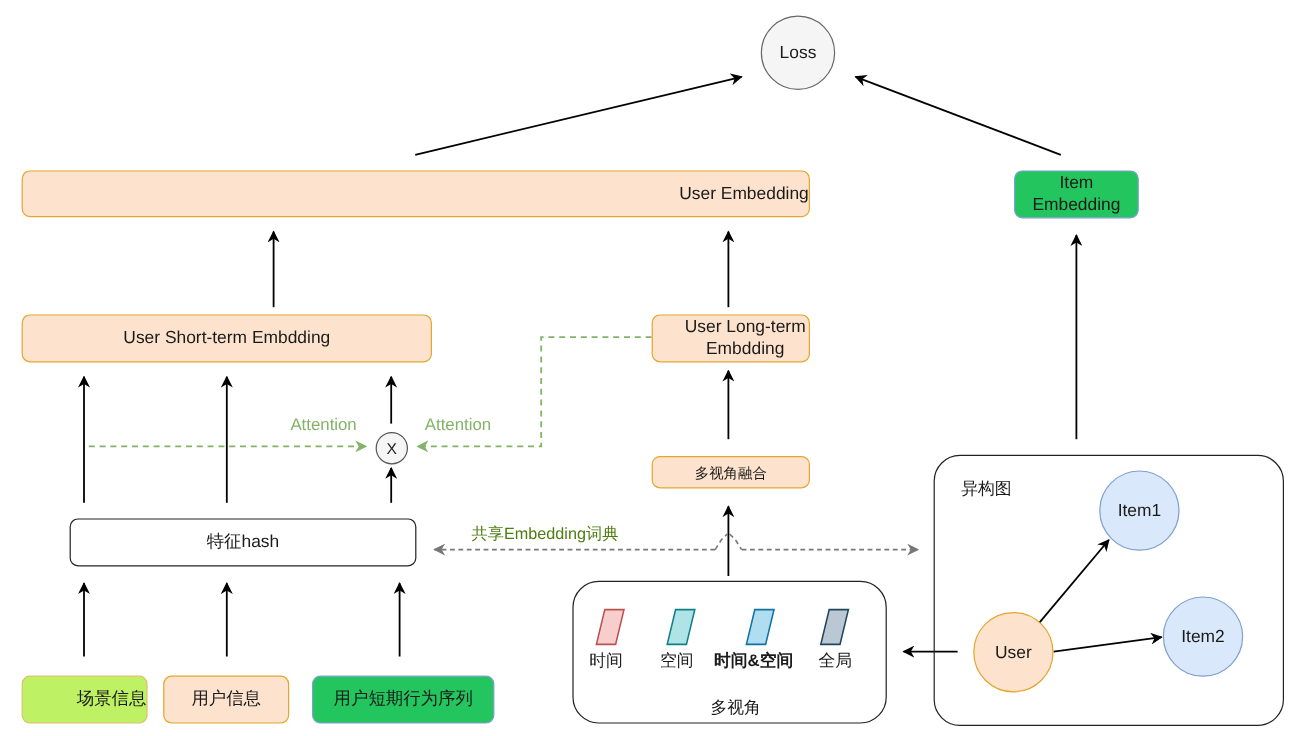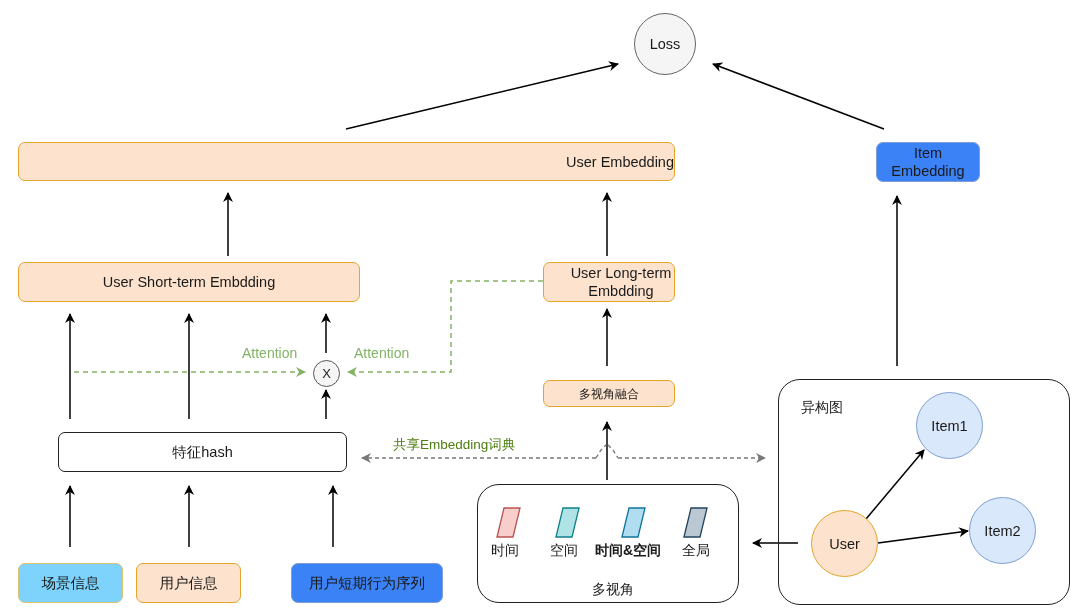--- a/index.html
+++ b/index.html
@@ -3,22 +3,22 @@
 <meta charset="utf-8">
 <style>
   html, body { margin: 0; padding: 0; background: #ffffff; }
   body { width: 1080px; height: 613px; position: relative; overflow: hidden;
          font-family: "Liberation Sans", "DejaVu Sans", sans-serif; color: #1a1a1a; }
   #canvas { position: absolute; left: 0; top: 0; }
   .box { position: absolute; box-sizing: border-box; border-radius: 7px; display: flex;
          align-items: center; justify-content: center; text-align: center; font-size: 14.5px;
          line-height: 18px; }
   .orange { background: #fde3cd; border: 1.5px solid #e3a52c; }
-  .yellow { background: #7dd3fc; border: 1.5px solid #dfc06a; }
-  .blue   { background: #3b82f6; border: 1.5px solid #7e9fd0; margin-left: 31px; }
+  .yellow { background: #bef264; border: 1.5px solid #dfc06a; justify-content: flex-end; }
+  .blue   { background: #22c55e; border: 1.5px solid #7e9fd0; }
   .white  { background: #ffffff; border: 1.5px solid #222; }
   .group  { position: absolute; box-sizing: border-box; border: 1.5px solid #222; border-radius: 22px; background: transparent; }
   .circle { position: absolute; box-sizing: border-box; border-radius: 50%; display: flex;
             align-items: center; justify-content: center; font-size: 14.5px; }
   .label  { position: absolute; font-size: 14px; white-space: nowrap; }
   .green  { color: #82b366; }
   .grey   { color: #4d7c0f; }
 </style>
 </head>
 <body>

